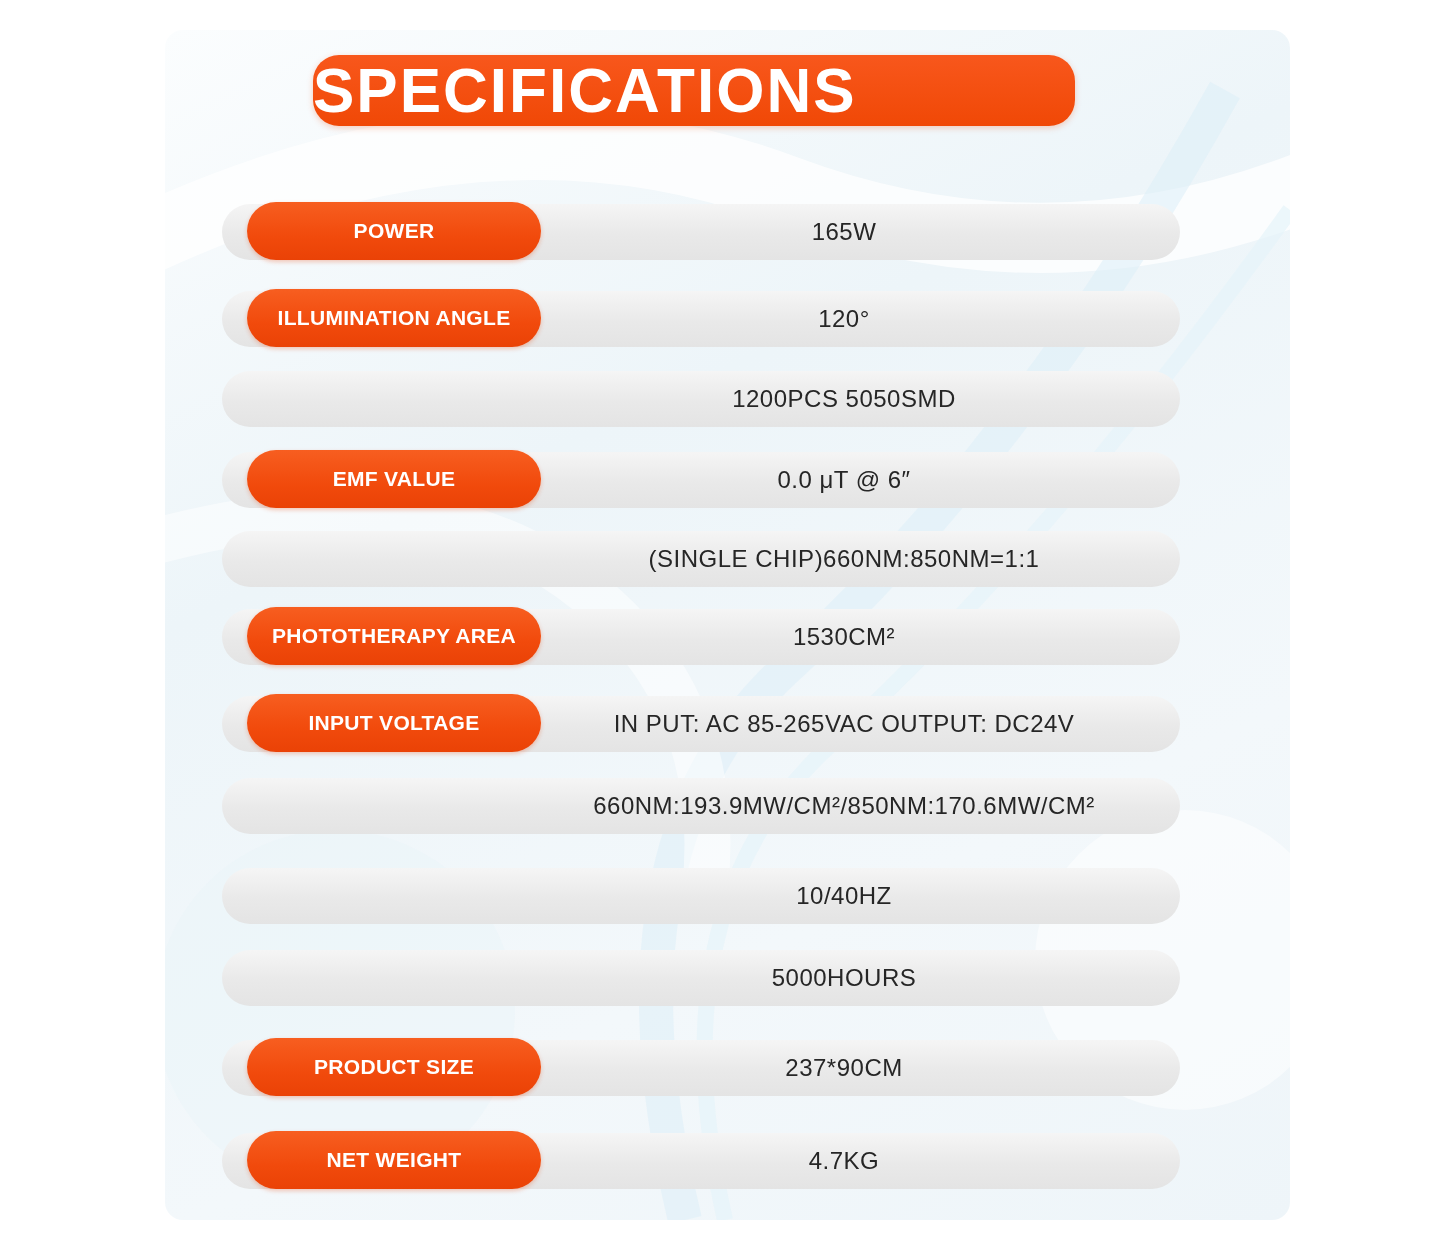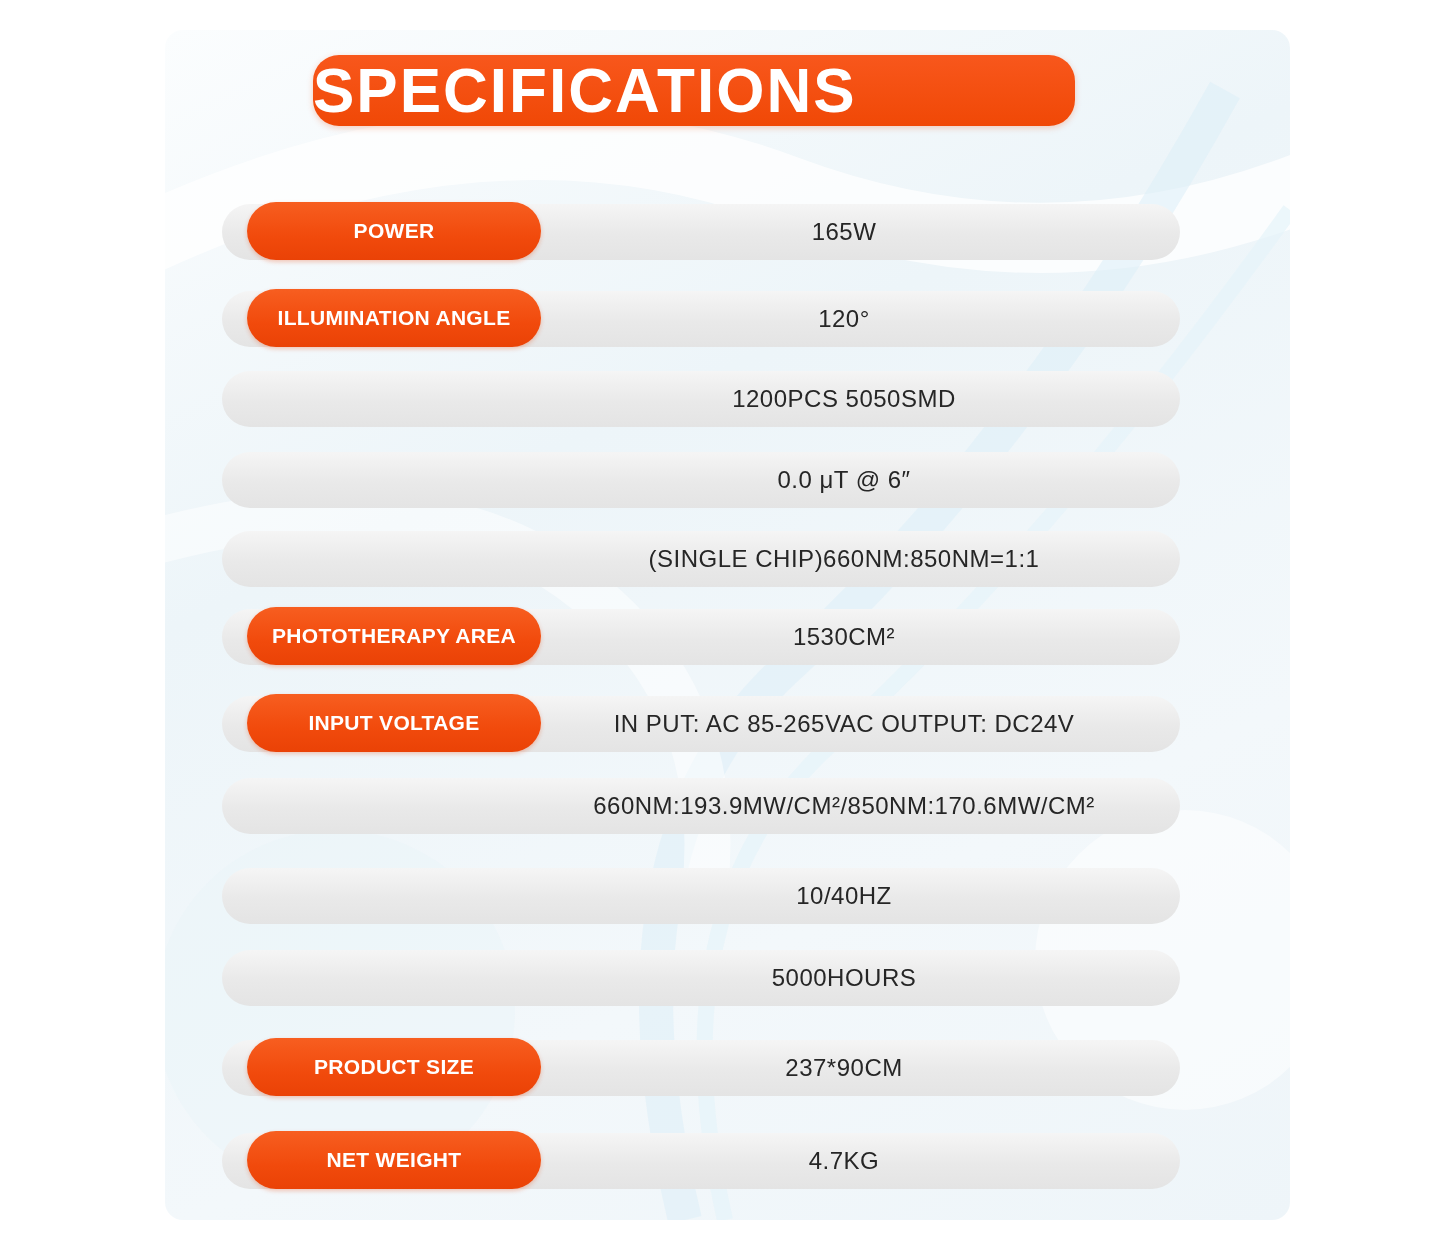--- a/index.html
+++ b/index.html
@@ -109,20 +109,23 @@
       </div>
       <div class="row" style="top: 369px;">
         <div class="bar">
           <span class="value">1200PCS 5050SMD</span>
         </div>
       </div>
       <div class="row" style="top: 450px;">
         <div class="bar">
           <span class="value">0.0 μT @ 6″</span>
         </div>
+        <div class="pill">
+          <span>EMF VALUE</span>
+        </div>
       </div>
       <div class="row" style="top: 529px;">
         <div class="bar">
           <span class="value">(SINGLE CHIP)660NM:850NM=1:1</span>
         </div>
       </div>
       <div class="row" style="top: 607px;">
         <div class="bar">
           <span class="value">1530CM²</span>
         </div>

